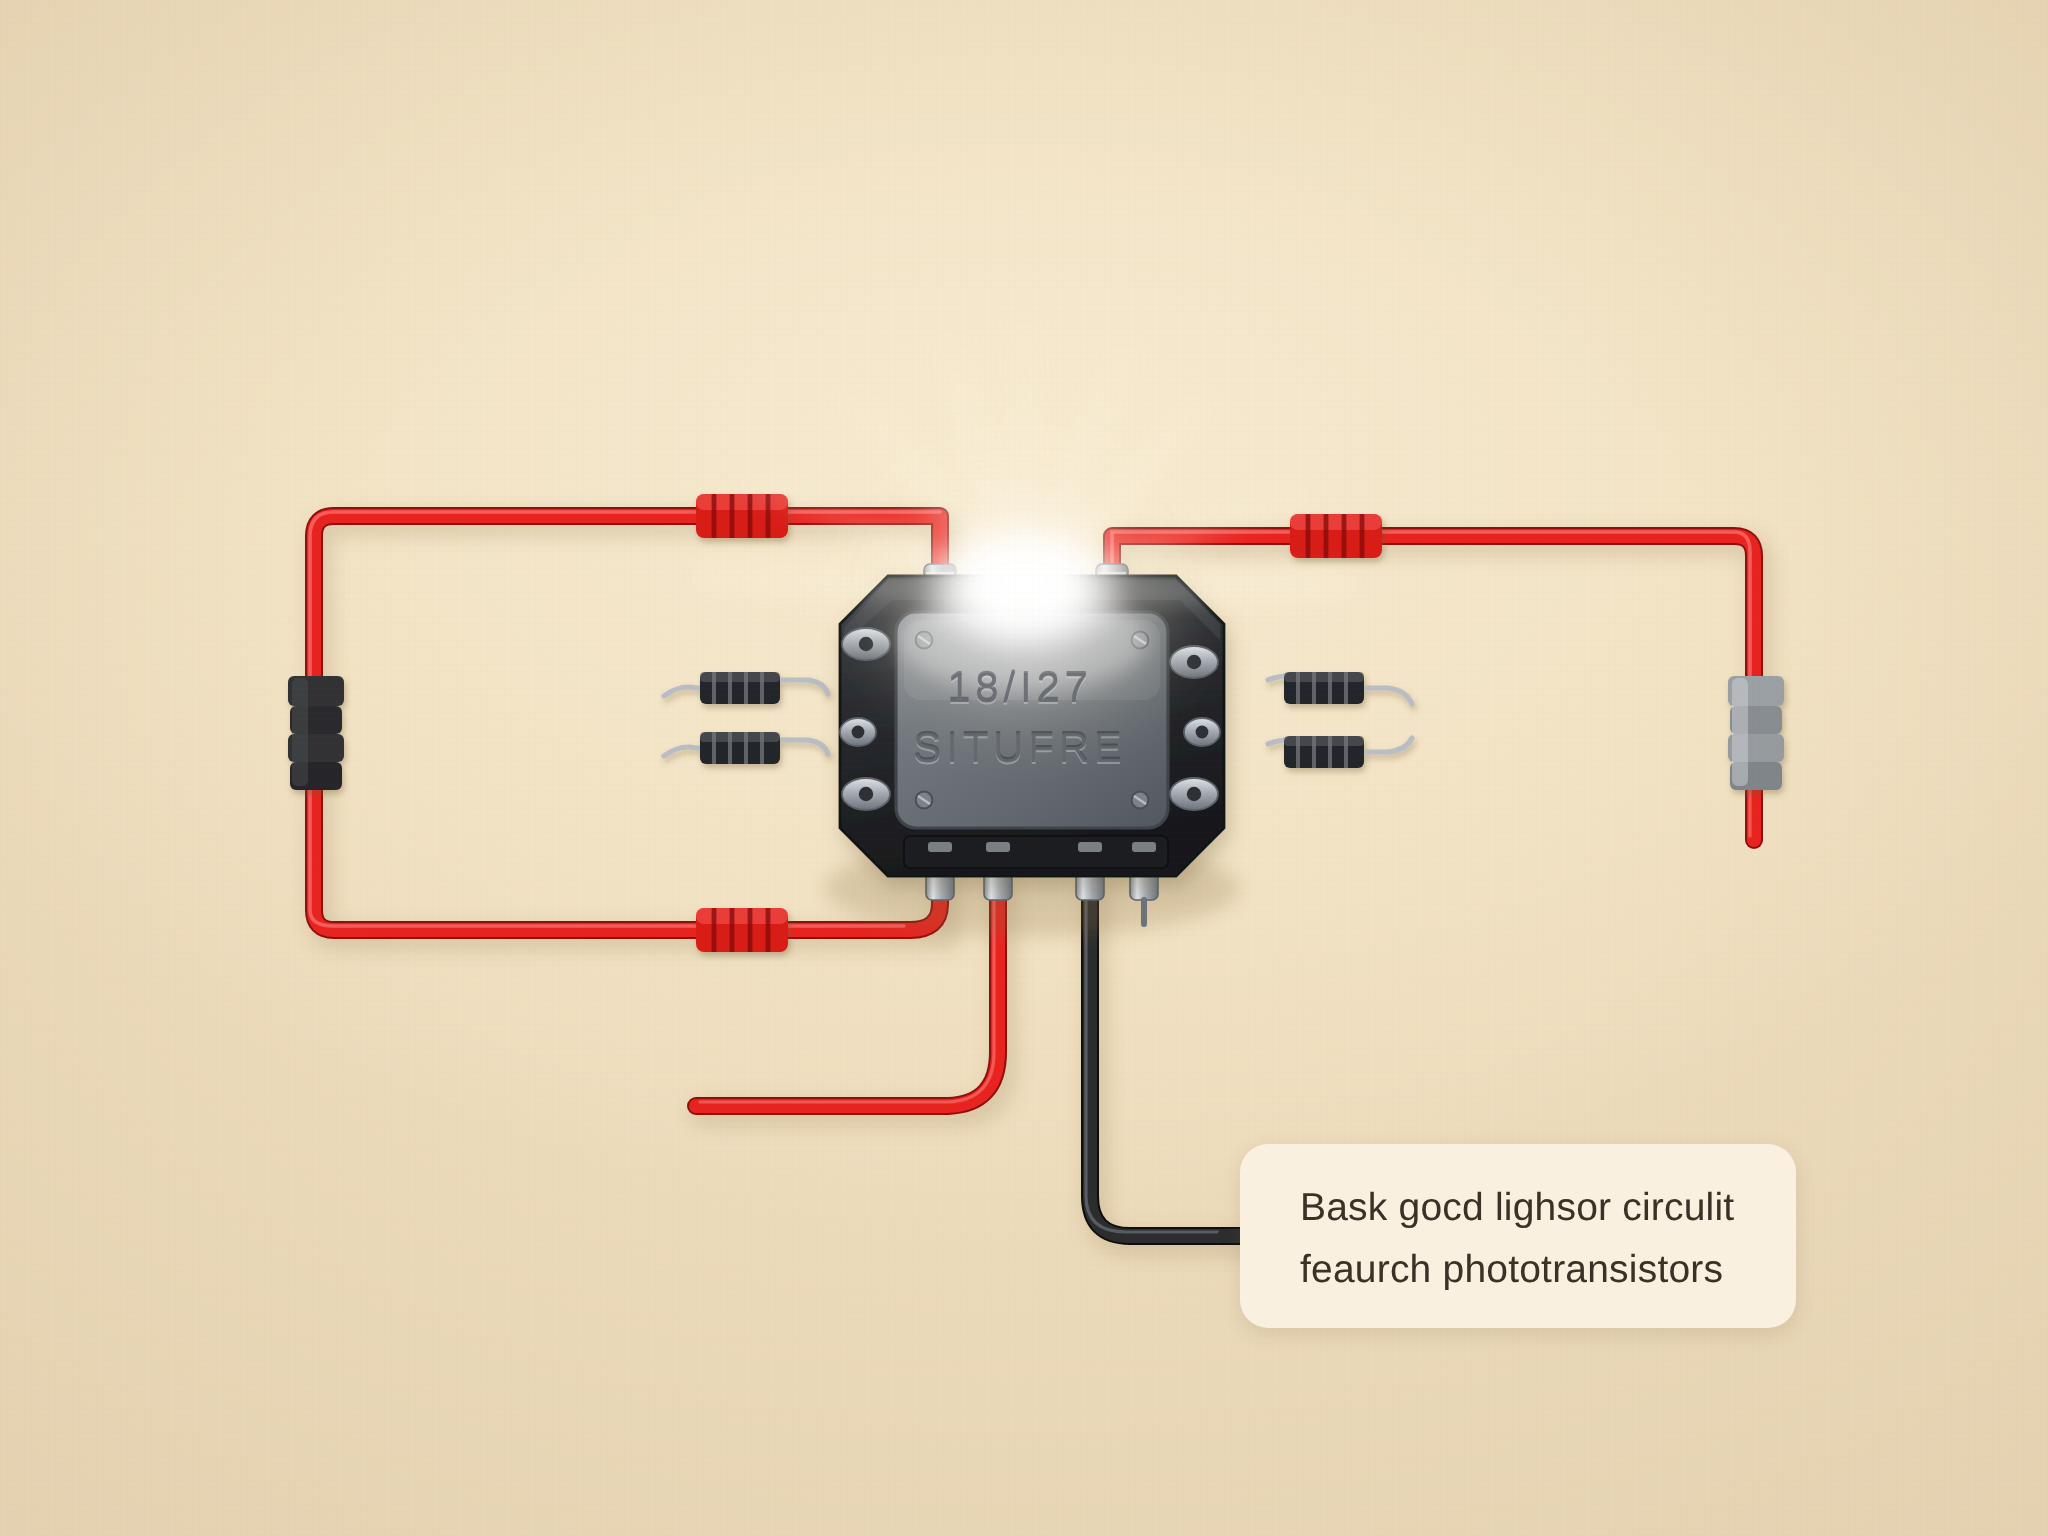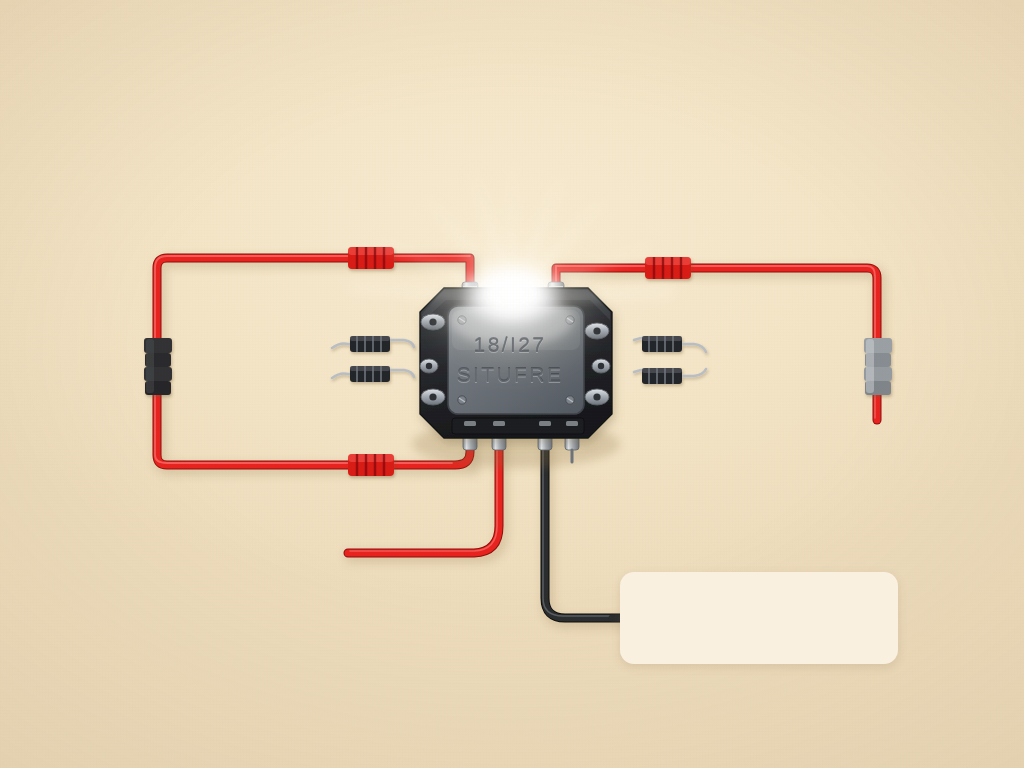--- a/index.html
+++ b/index.html
@@ -437,15 +437,17 @@
 
   <div class="emboss-wrap">
     <div class="emboss">18/I27</div>
     <div class="emboss">SITUFRE</div>
   </div>
 
   <div class="bg-vignette"></div>
   <div class="bg-grain"></div>
 
   <div class="caption-box">
+    <div class="caption-line">Bask gocd lighsor circulit</div>
+    <div class="caption-line">feaurch phototransistors</div>
   </div>
 
 </div>
 
 </body></html>

